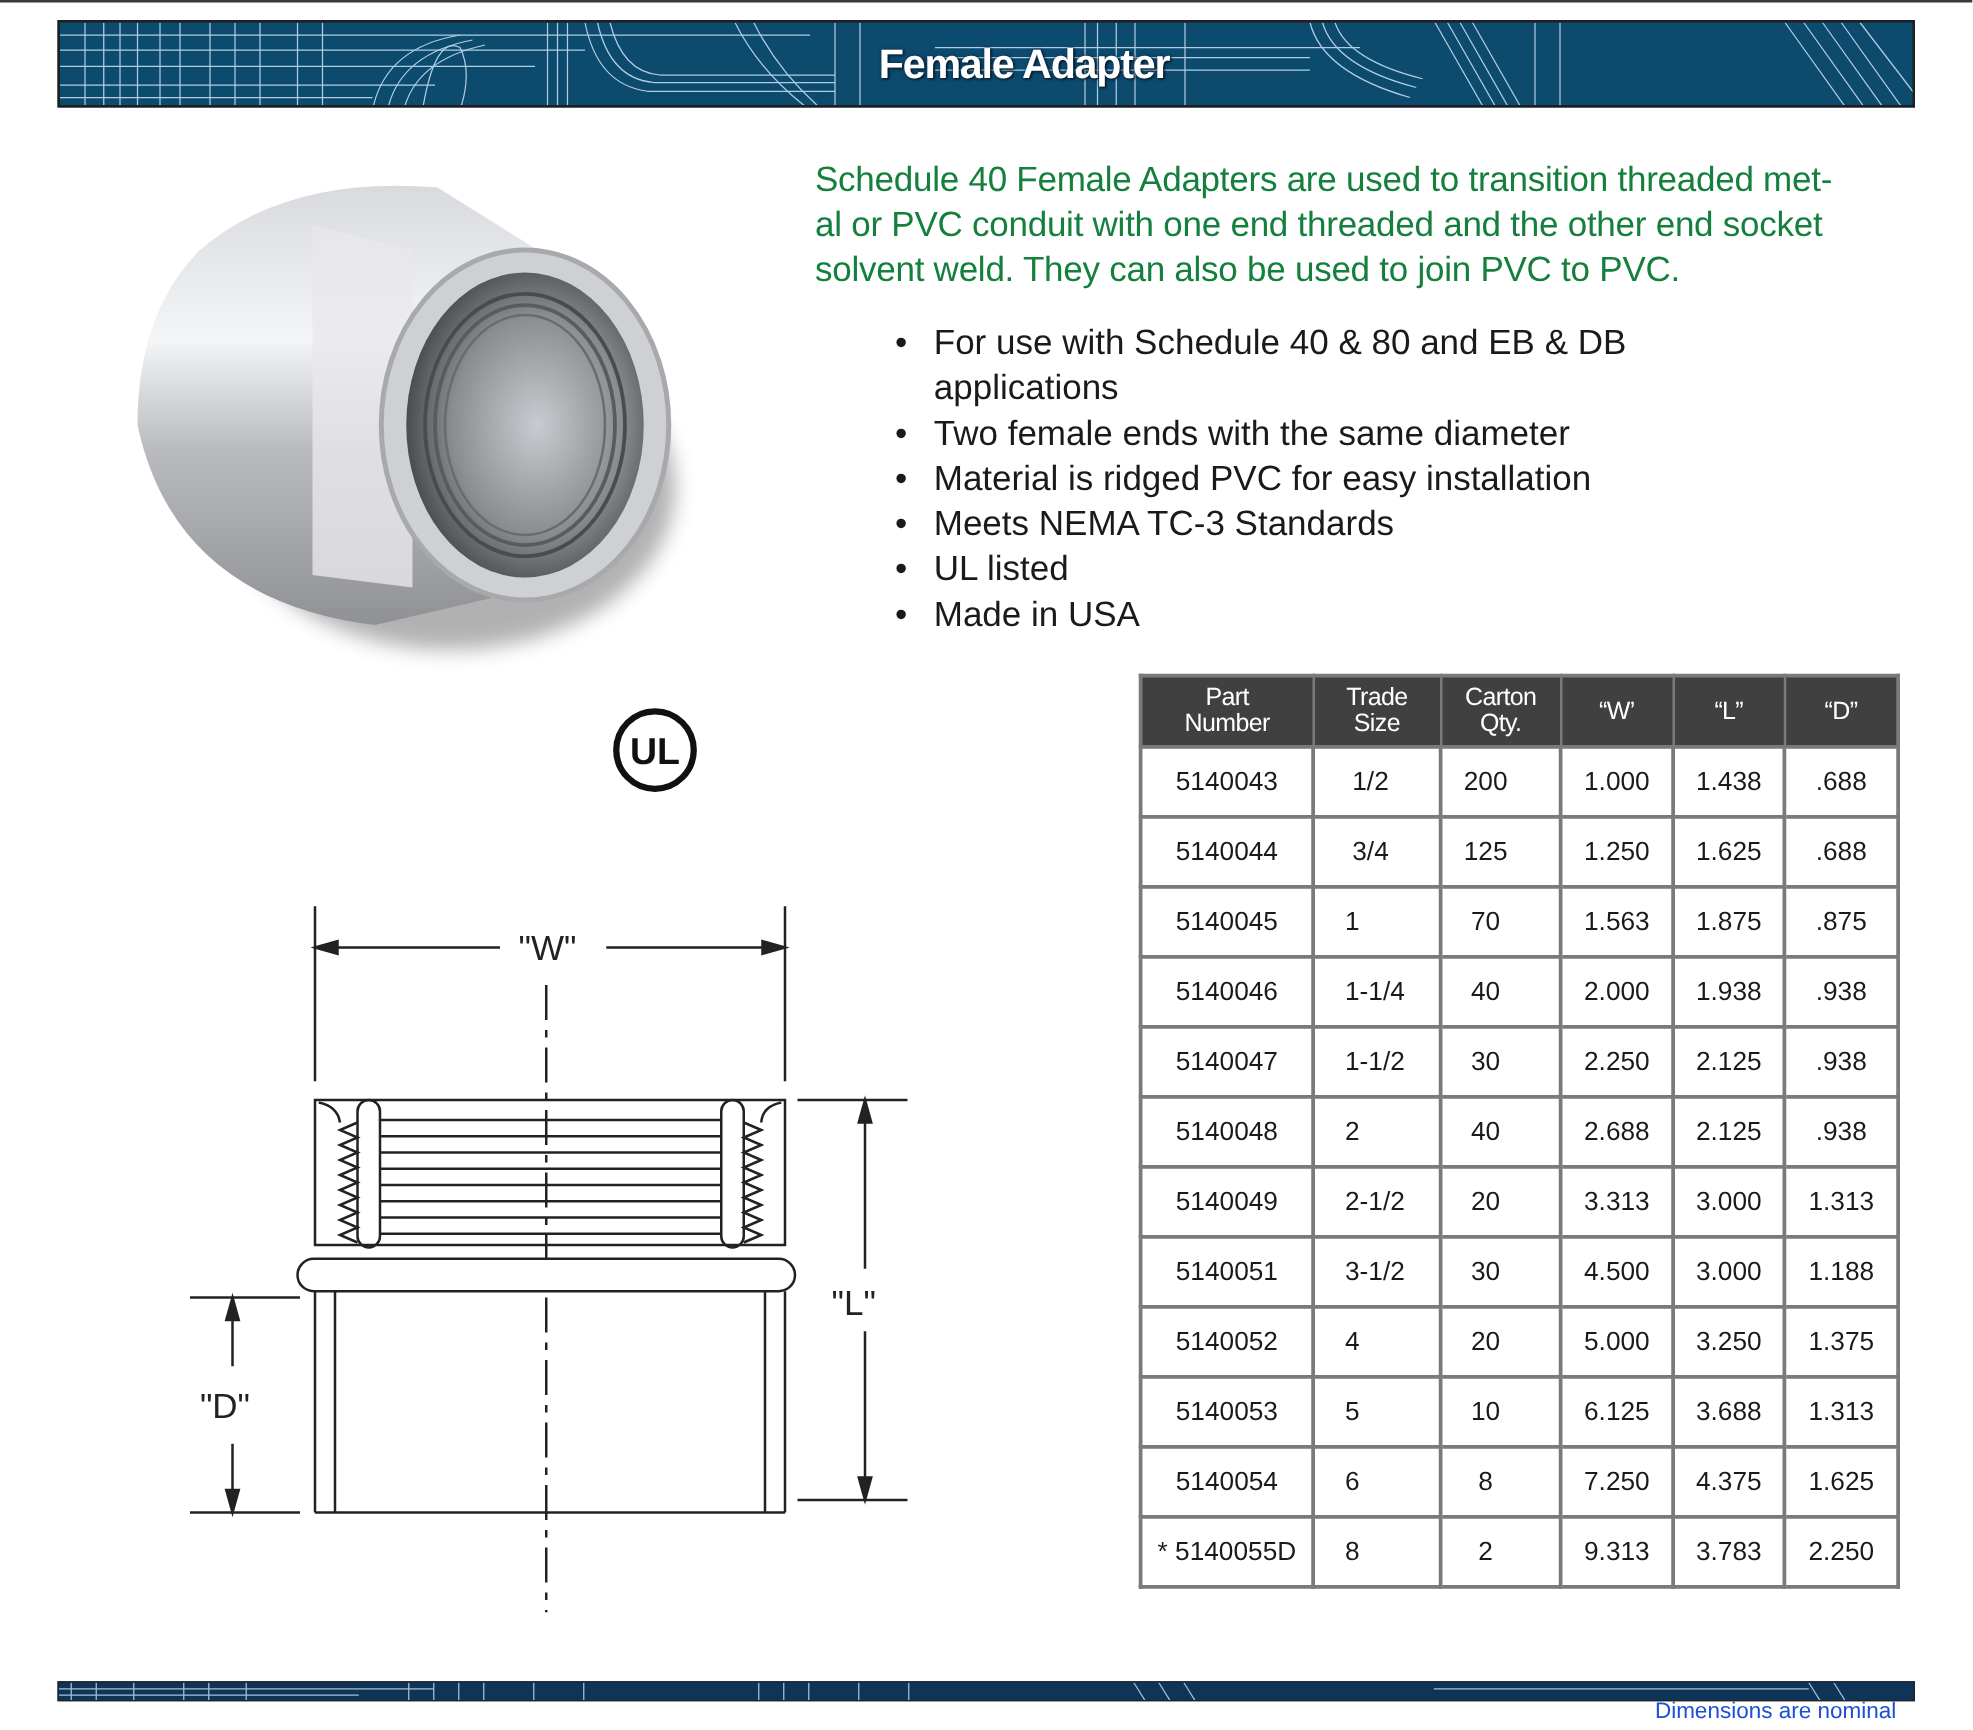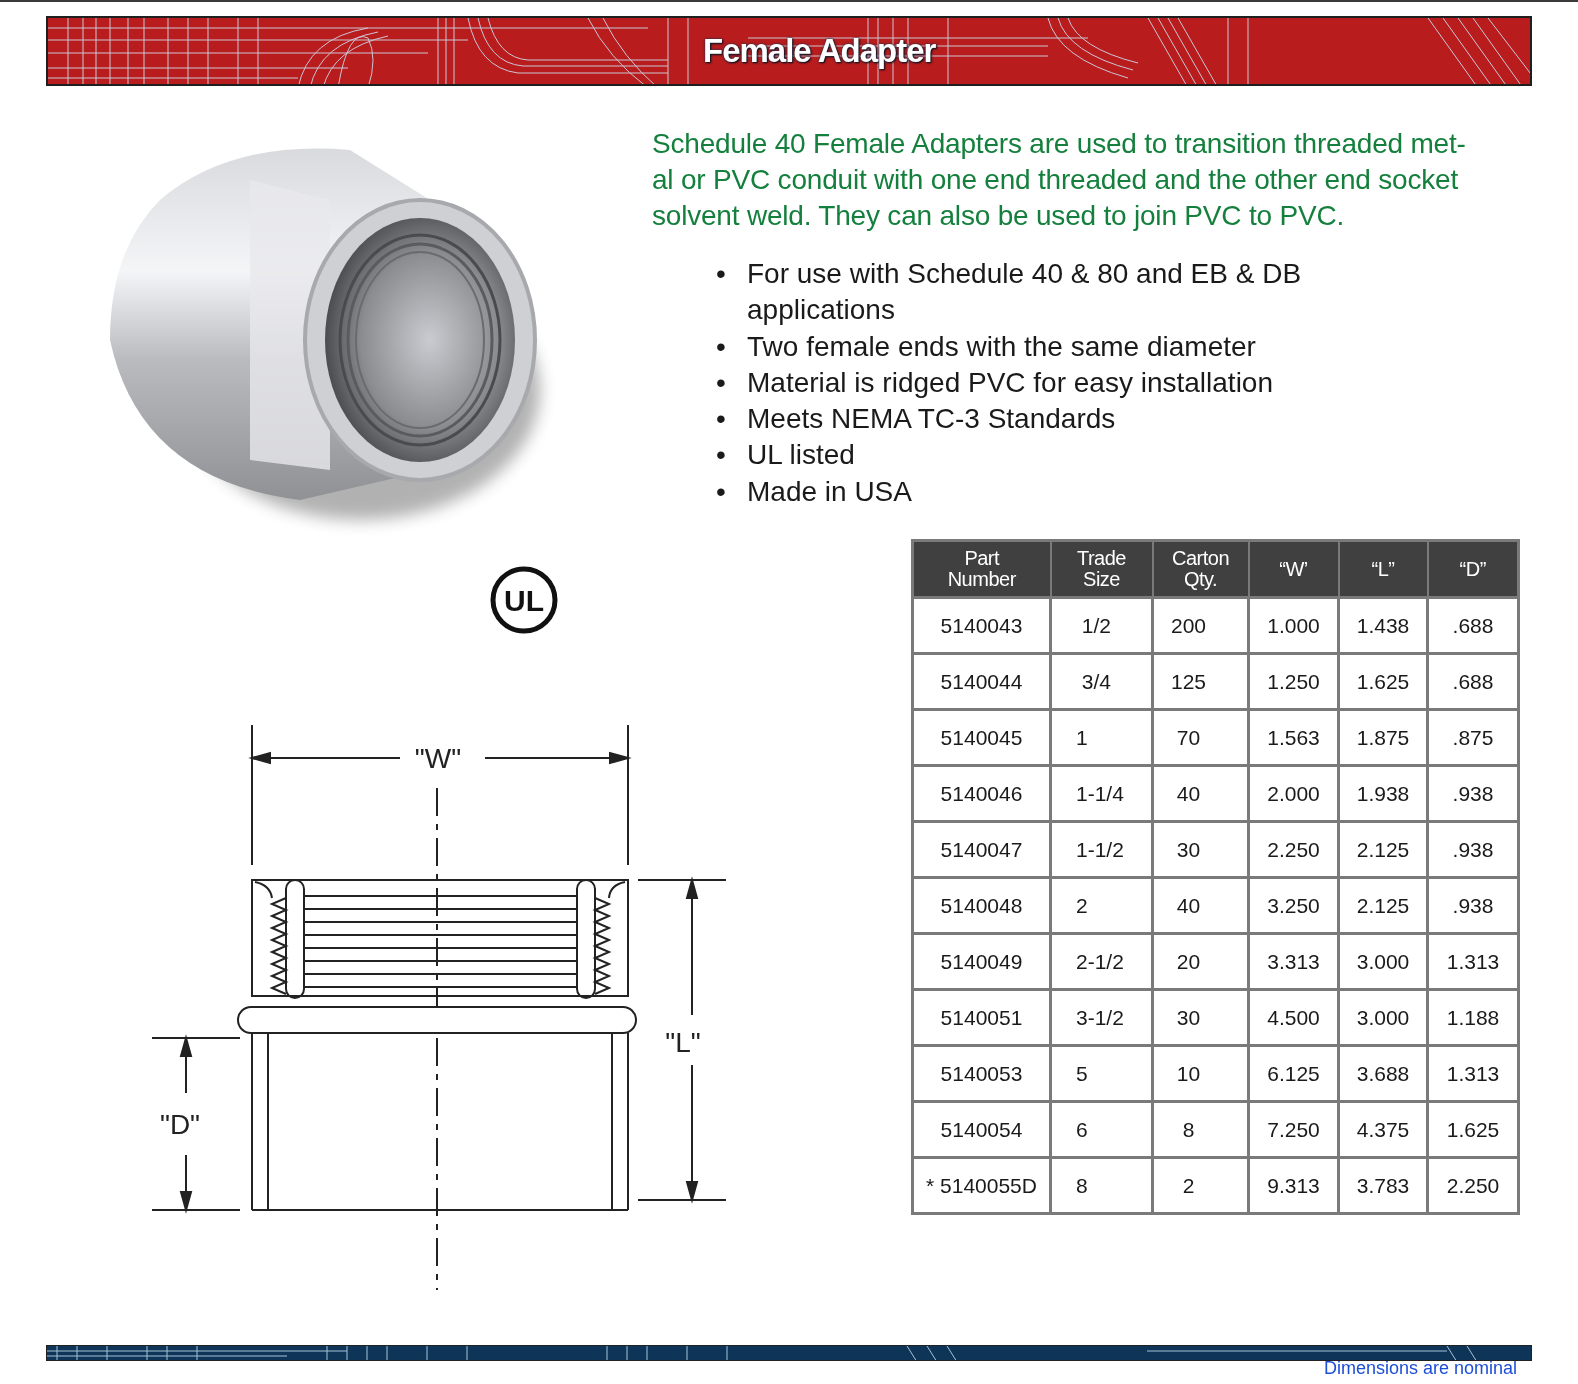--- a/index.html
+++ b/index.html
@@ -1,18 +1,18 @@
 <!DOCTYPE html>
 <html><head>
 <meta charset="utf-8">
 <style>
   html, body { margin:0; padding:0; background:#ffffff; }
   body { width:1578px; height:1384px; position:relative; overflow:hidden; font-family:"Liberation Sans", sans-serif; color:#1a1a1a; }
   .topline { position:absolute; left:0; top:0; width:1578px; height:2px; background:#3a3a3a; }
-  .banner { position:absolute; left:46px; top:16px; width:1486px; height:70px; background:#b91c1c; border:2px solid #1f1f1f; box-sizing:border-box; overflow:hidden;padding-left:46px; }
+  .banner { position:absolute; left:46px; top:16px; width:1486px; height:70px; background:#0c4a6e; border:2px solid #1f1f1f; box-sizing:border-box; overflow:hidden;padding-left:46px; }
   .banner svg { position:absolute; left:0; top:0; }
   .banner-title { position:absolute; left:655px; top:14px; font-size:33px; font-weight:bold; color:#ffffff; letter-spacing:-1px; text-shadow:0 0 3px #0e3558, 1px 1px 2px #000; white-space:nowrap; }
   .footer-bar { position:absolute; left:46px; top:1345px; width:1486px; height:16px; background:#0e3558; border:1px solid #222; box-sizing:border-box; overflow:hidden; }
 
   .photo { position:absolute; left:100px; top:140px; width:460px; height:400px; }
   .ul-logo { position:absolute; left:490px; top:566px; width:68px; height:68px; }
 
   .desc { position:absolute; left:652px; top:126px; width:900px; font-size:28px; line-height:36px; color:#15803d; letter-spacing:-0.2px; }
   .desc p { margin:0; }
   .bullets { position:absolute; left:716px; top:256px; width:660px; margin:0; padding:0; list-style:none; font-size:28px; line-height:36.3px; }
@@ -249,39 +249,47 @@
         <td class="ts">1-1/2</td>
         <td class="cq">30</td>
         <td class="w">2.250</td>
         <td class="l">2.125</td>
         <td class="d">.938</td>
       </tr>
       <tr>
         <td class="pn">5140048</td>
         <td class="ts">2</td>
         <td class="cq">40</td>
-        <td class="w">3.250</td>
+        <td class="w">2.688</td>
         <td class="l">2.125</td>
         <td class="d">.938</td>
       </tr>
       <tr>
         <td class="pn">5140049</td>
         <td class="ts">2-1/2</td>
         <td class="cq">20</td>
         <td class="w">3.313</td>
         <td class="l">3.000</td>
         <td class="d">1.313</td>
       </tr>
       <tr>
         <td class="pn">5140051</td>
         <td class="ts">3-1/2</td>
         <td class="cq">30</td>
         <td class="w">4.500</td>
         <td class="l">3.000</td>
         <td class="d">1.188</td>
+      </tr>
+      <tr>
+        <td class="pn">5140052</td>
+        <td class="ts">4</td>
+        <td class="cq">20</td>
+        <td class="w">5.000</td>
+        <td class="l">3.250</td>
+        <td class="d">1.375</td>
       </tr>
       <tr>
         <td class="pn">5140053</td>
         <td class="ts">5</td>
         <td class="cq">10</td>
         <td class="w">6.125</td>
         <td class="l">3.688</td>
         <td class="d">1.313</td>
       </tr>
       <tr>

